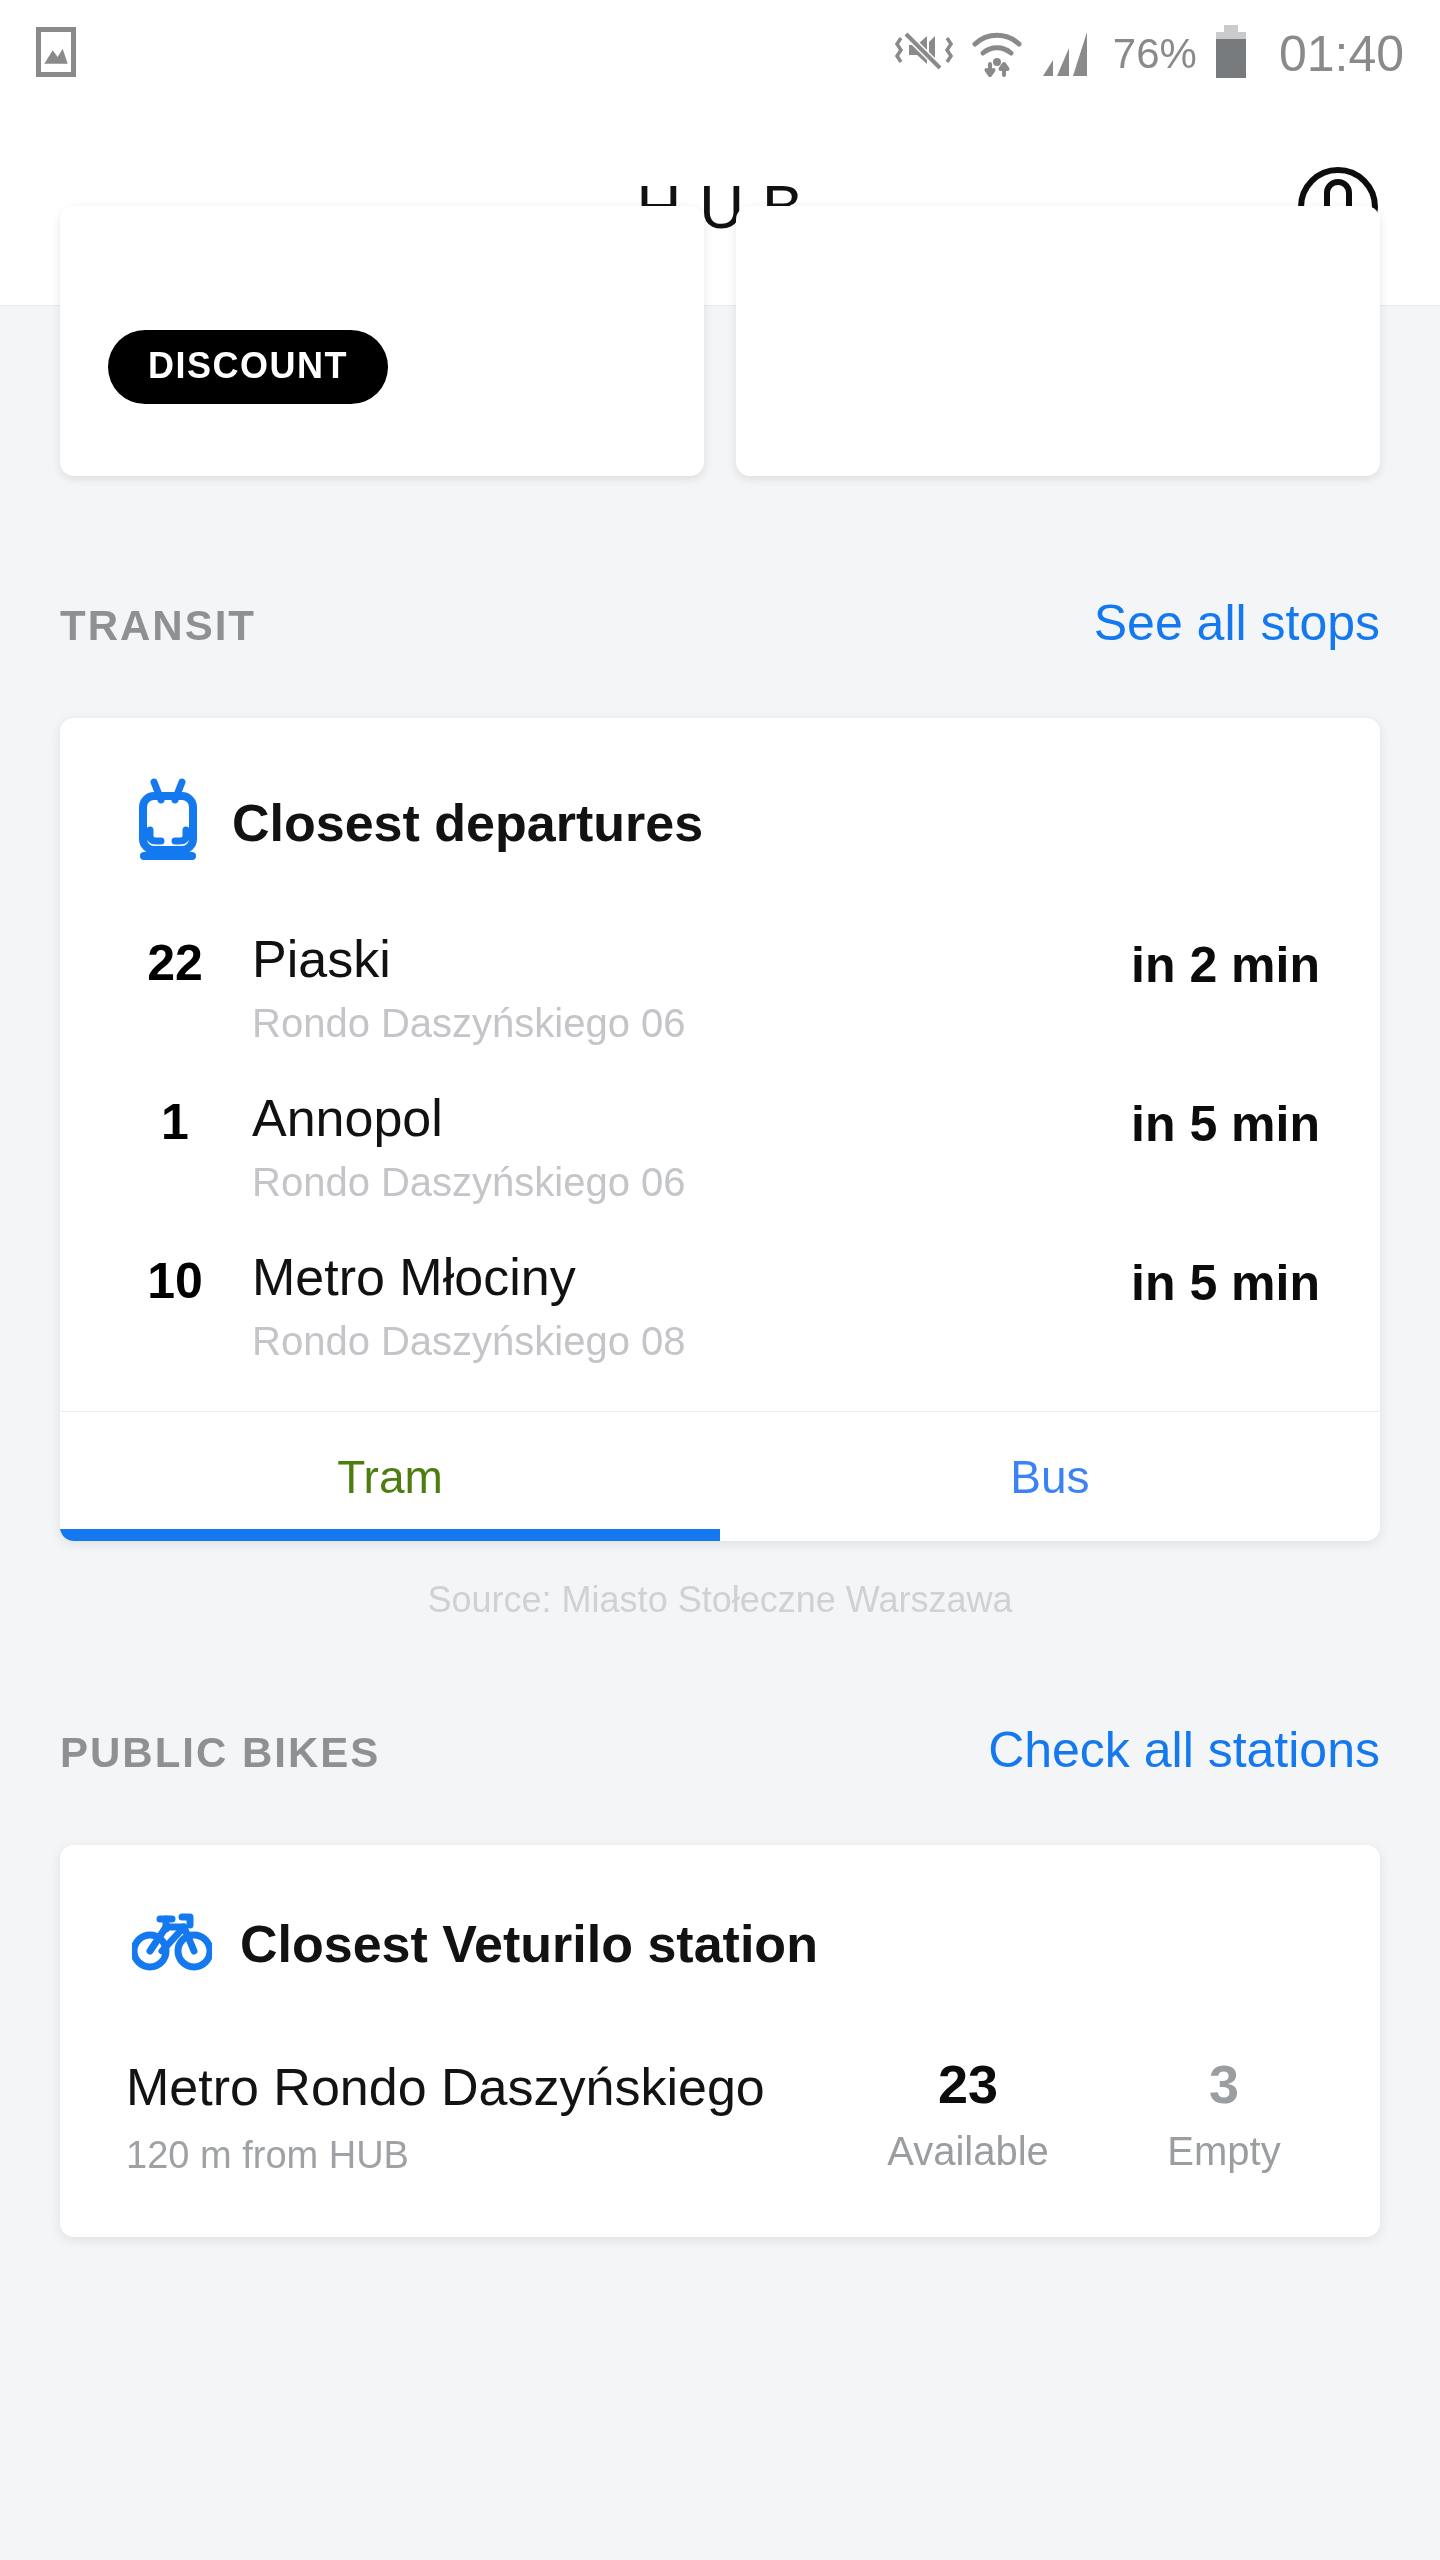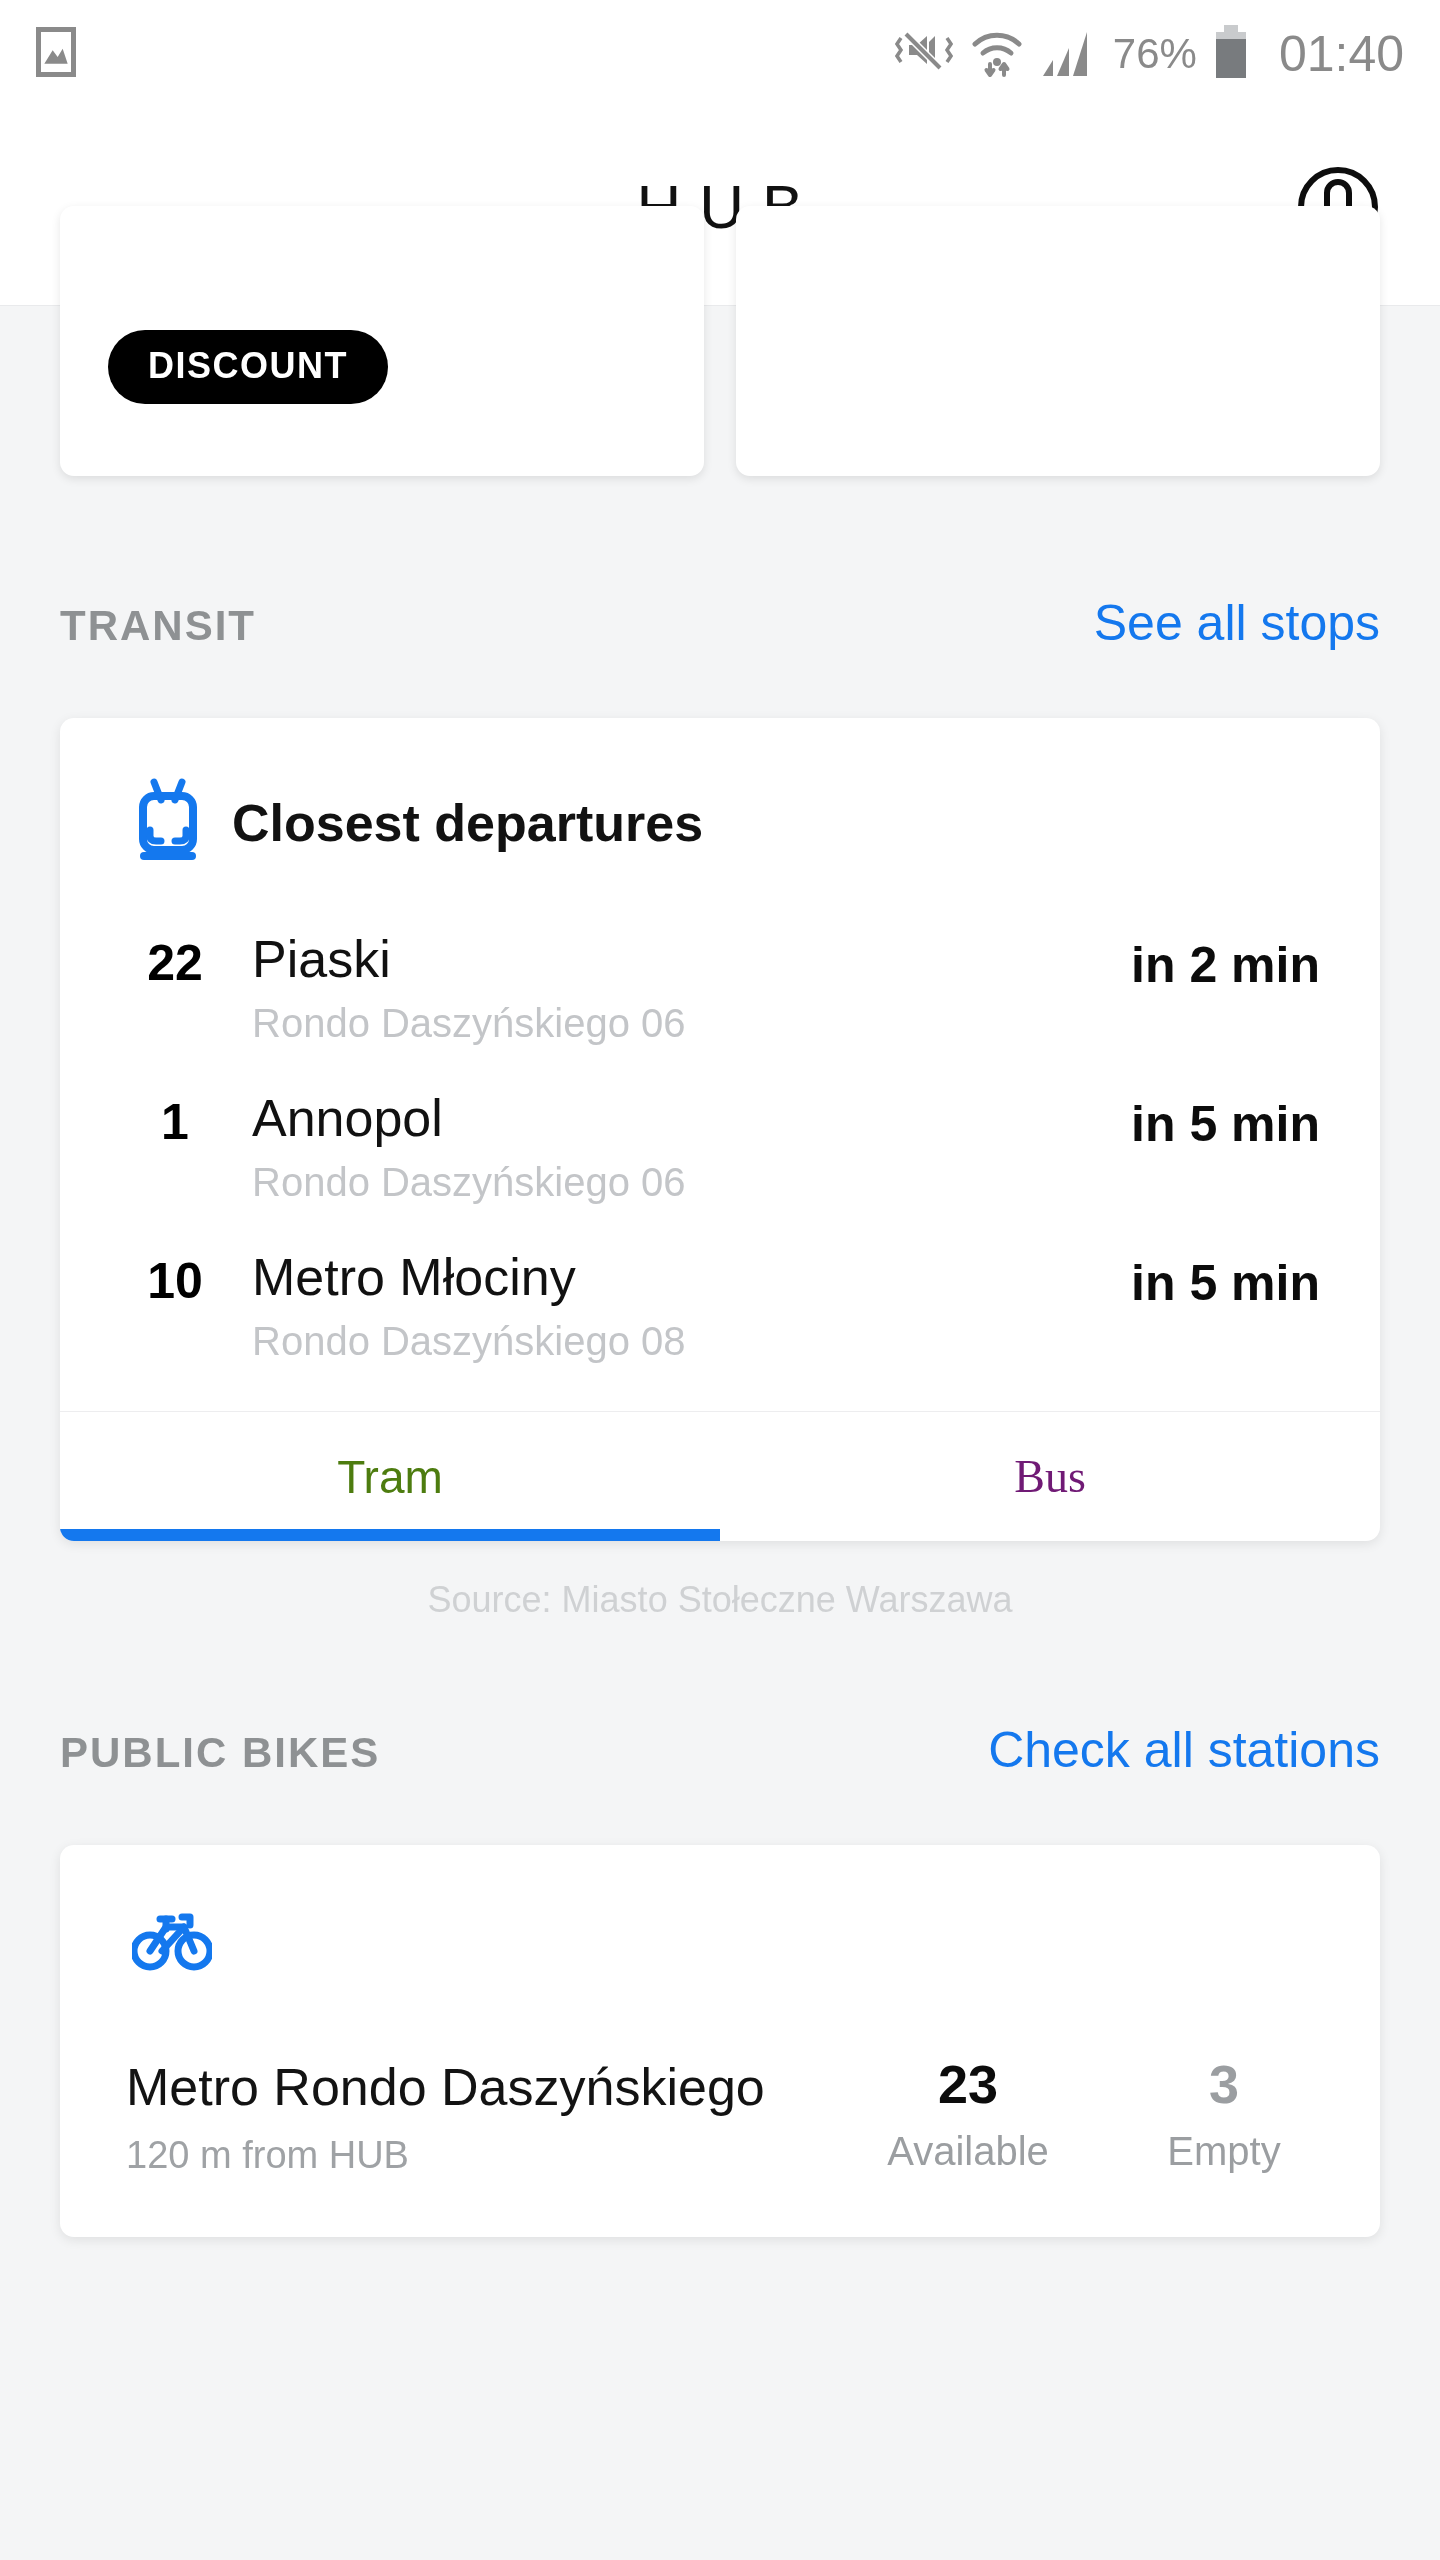--- a/index.html
+++ b/index.html
@@ -196,21 +196,21 @@
     height: 130px;
   }
   .tab {
     flex: 1;
     display: flex;
     align-items: center;
     justify-content: center;
     font-size: 46px;
   }
   .tab.active { color: #4d7c0f; }
-  .tab.inactive { color: #701a75; font-family: Liberation Serif, serif; }
+  .tab.inactive { color: #3b82f6; }
   .tab-indicator {
     position: absolute;
     bottom: 0;
     left: 0;
     width: 50%;
     height: 12px;
     background: #1478ee;
   }
 
   
@@ -411,20 +411,21 @@
           <svg width="80" height="74" viewBox="0 0 80 74">
             <circle cx="18" cy="46" r="16" fill="none" stroke="#1478ee" stroke-width="7"></circle>
             <circle cx="62" cy="46" r="16" fill="none" stroke="#1478ee" stroke-width="7"></circle>
             <path d="M18 46 L34 22 L52 22 L62 46" fill="none" stroke="#1478ee" stroke-width="7" stroke-linejoin="round" stroke-linecap="round"></path>
             <path d="M30 46 L52 22" fill="none" stroke="#1478ee" stroke-width="7" stroke-linecap="round"></path>
             <path d="M28 14 L40 14" stroke="#1478ee" stroke-width="7" stroke-linecap="round" fill="none"></path>
             <path d="M34 14 L34 24" stroke="#1478ee" stroke-width="7" stroke-linecap="round" fill="none"></path>
             <path d="M50 12 L58 12 L58 20" fill="none" stroke="#1478ee" stroke-width="7" stroke-linecap="round" stroke-linejoin="round"></path>
           </svg>
         </span>
+        <div class="card-head-title">Closest Veturilo station</div>
       </div>
 
       <div class="bike-body">
         <div class="bike-name-col">
           <div class="bike-name">Metro Rondo Daszyńskiego</div>
           <div class="bike-dist">120 m from HUB</div>
         </div>
         <div class="bike-stat">
           <div class="bike-num avail">23</div>
           <div class="bike-lbl">Available</div>

